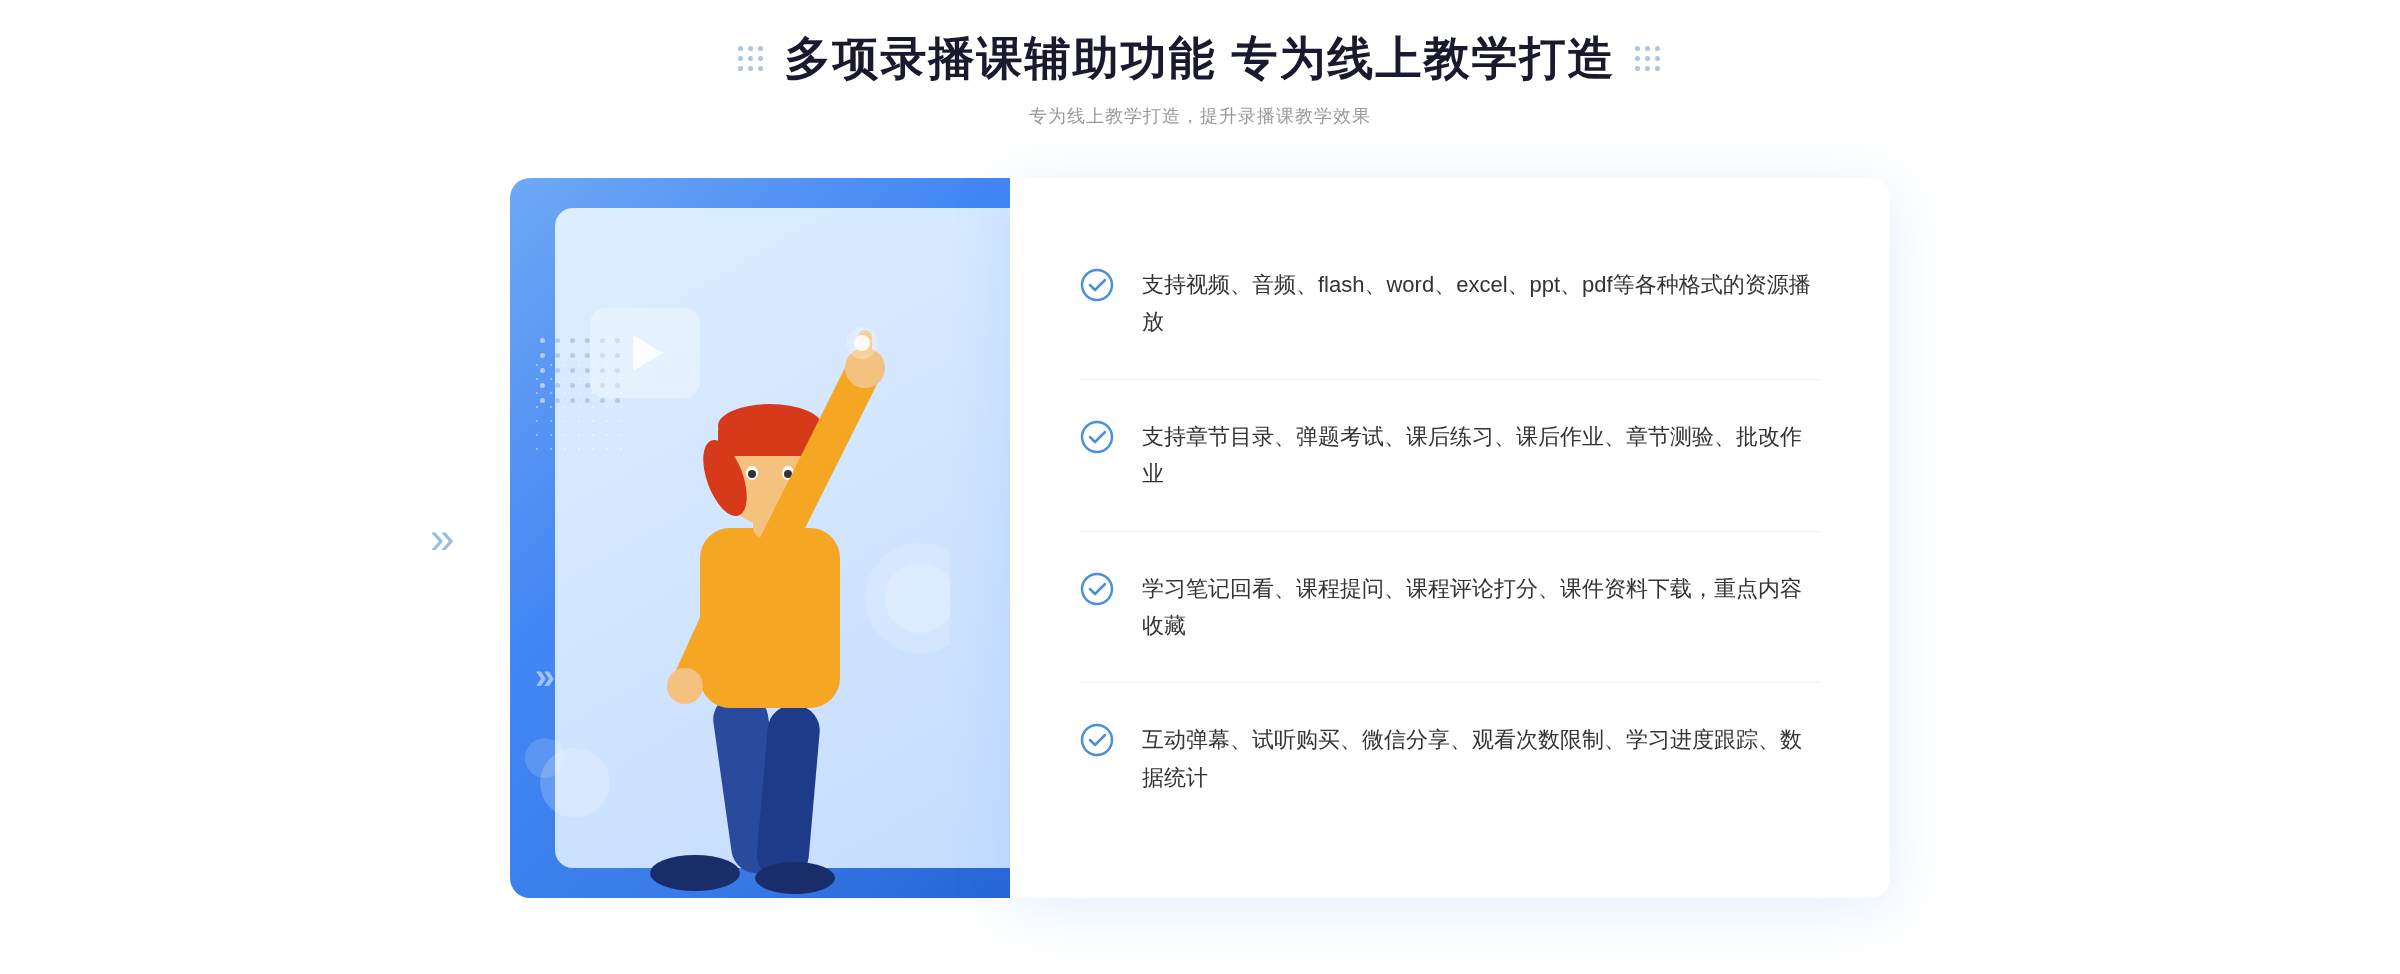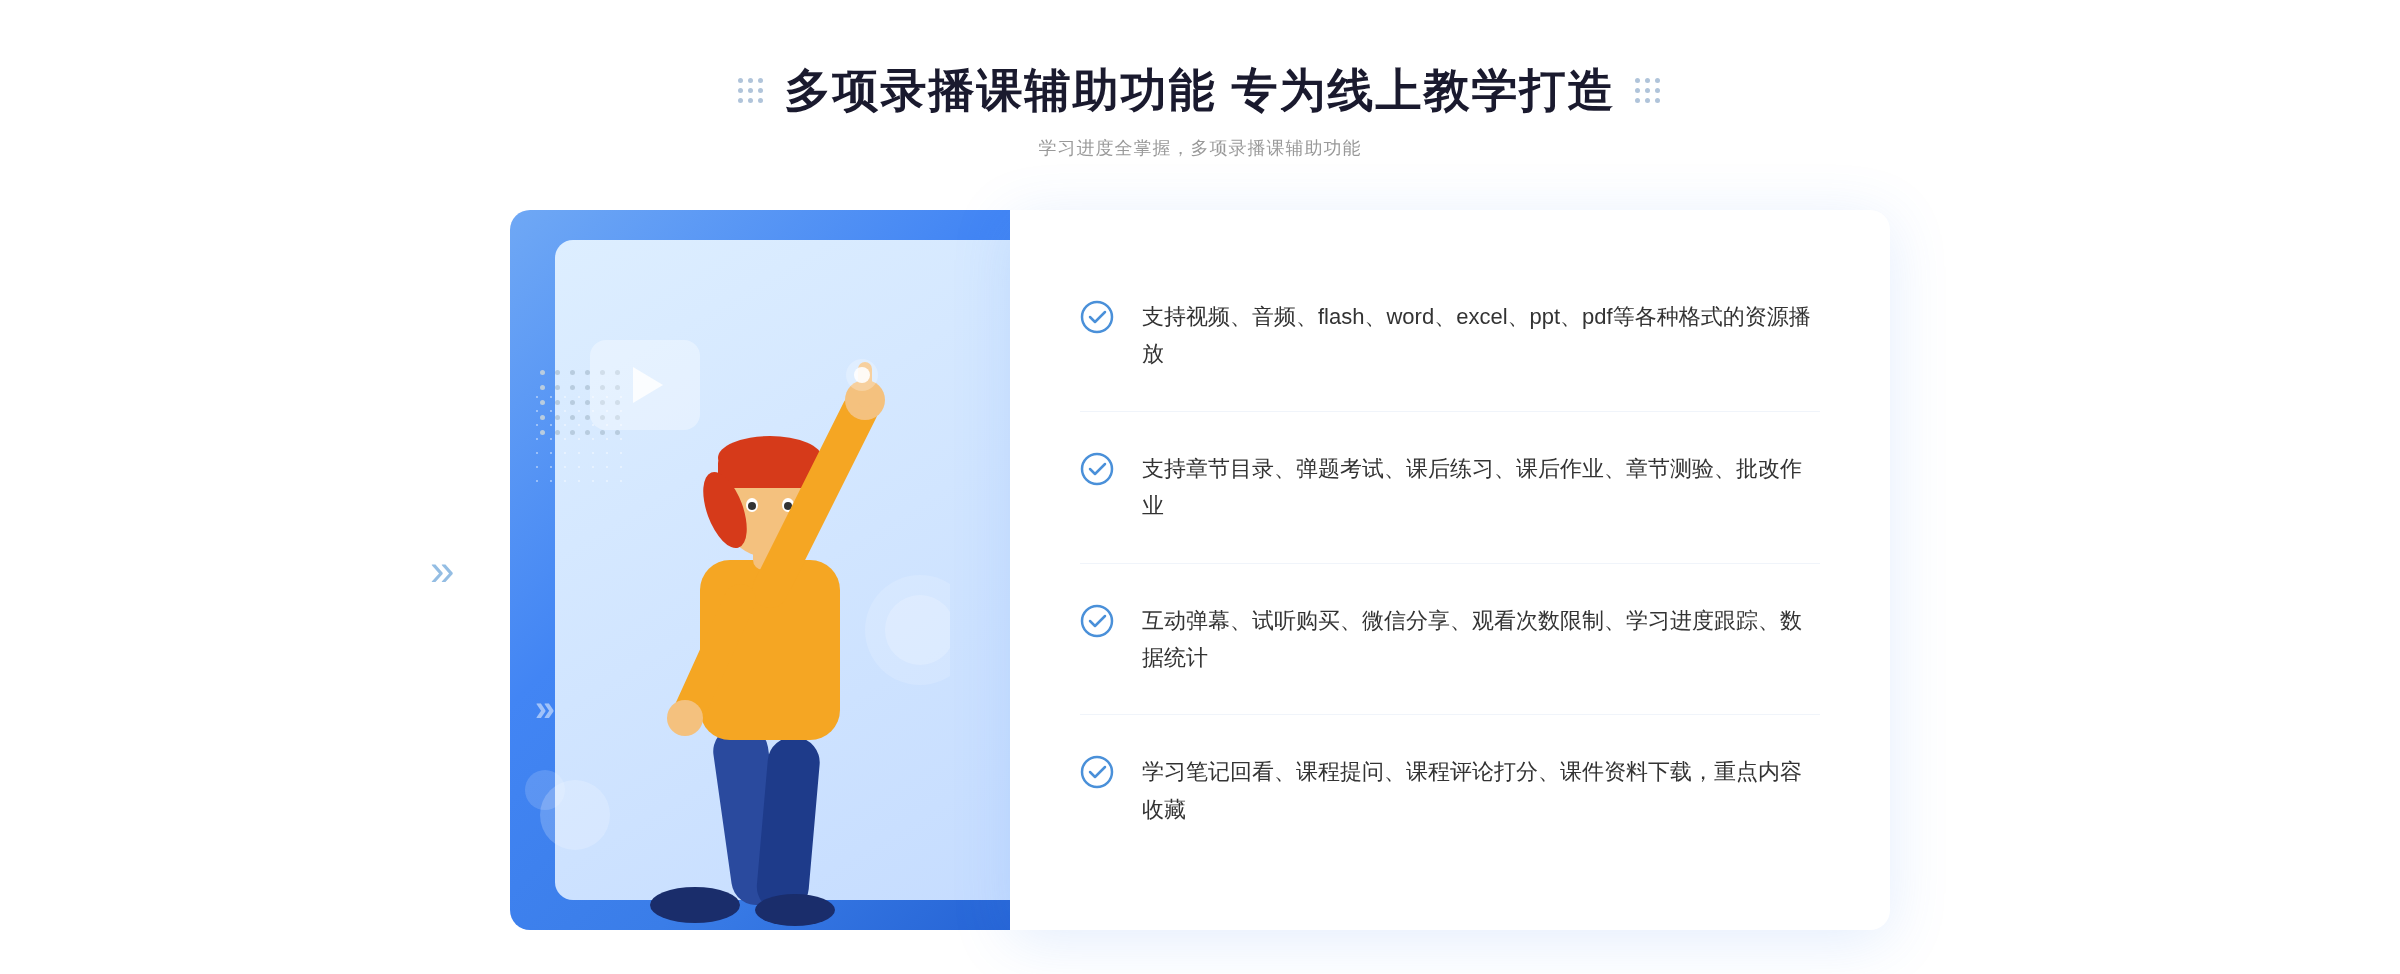--- a/index.html
+++ b/index.html
@@ -20,21 +20,21 @@
     }
 
     .page-container {
       width: 2400px;
       height: 974px;
       position: relative;
       background: #fff;
       display: flex;
       flex-direction: column;
       align-items: center;
-      padding-top: 60px;
+      padding-top: 28px;
     }
 
     
     .header-section {
       text-align: center;
       margin-bottom: 50px;
       position: relative;
       display: flex;
       flex-direction: column;
       align-items: center;
@@ -247,21 +247,21 @@
           <span></span>
           <span></span>
         <span></span>
           <span></span>
           <span></span>
         <span></span>
           <span></span>
           <span></span>
       </div>
     </div>
-    <p class="sub-title">学习进度全掌握，多项录播课辅助功能</p>
+    <p class="sub-title">专为线上教学打造，提升录播课教学效果</p>
   </div>
 
   <div class="card-wrapper">
 
     <div class="deco-left-arrows">»</div>
 
     <div class="illustration-card">
 
       <div class="illus-bg-panel"></div>
 
@@ -369,28 +369,28 @@
           <polyline points="10,17 15,22 25,12" fill="none" stroke="#4a90d9" stroke-width="2.5" stroke-linecap="round" stroke-linejoin="round"></polyline>
         </svg>
         <span class="feature-text">支持章节目录、弹题考试、课后练习、课后作业、章节测验、批改作业</span>
       </div>
 
       <div class="feature-item">
         <svg class="check-icon" viewBox="0 0 34 34" xmlns="http://www.w3.org/2000/svg">
           <circle cx="17" cy="17" r="15" fill="none" stroke="#4a90d9" stroke-width="2.5"></circle>
           <polyline points="10,17 15,22 25,12" fill="none" stroke="#4a90d9" stroke-width="2.5" stroke-linecap="round" stroke-linejoin="round"></polyline>
         </svg>
-        <span class="feature-text">互动弹幕、试听购买、微信分享、观看次数限制、学习进度跟踪、数据统计</span>
+        <span class="feature-text">学习笔记回看、课程提问、课程评论打分、课件资料下载，重点内容收藏</span>
       </div>
 
       <div class="feature-item">
         <svg class="check-icon" viewBox="0 0 34 34" xmlns="http://www.w3.org/2000/svg">
           <circle cx="17" cy="17" r="15" fill="none" stroke="#4a90d9" stroke-width="2.5"></circle>
           <polyline points="10,17 15,22 25,12" fill="none" stroke="#4a90d9" stroke-width="2.5" stroke-linecap="round" stroke-linejoin="round"></polyline>
         </svg>
-        <span class="feature-text">学习笔记回看、课程提问、课程评论打分、课件资料下载，重点内容收藏</span>
+        <span class="feature-text">互动弹幕、试听购买、微信分享、观看次数限制、学习进度跟踪、数据统计</span>
       </div>
 
     </div>
 
   </div>
 
 </div>
 
 </body></html>

